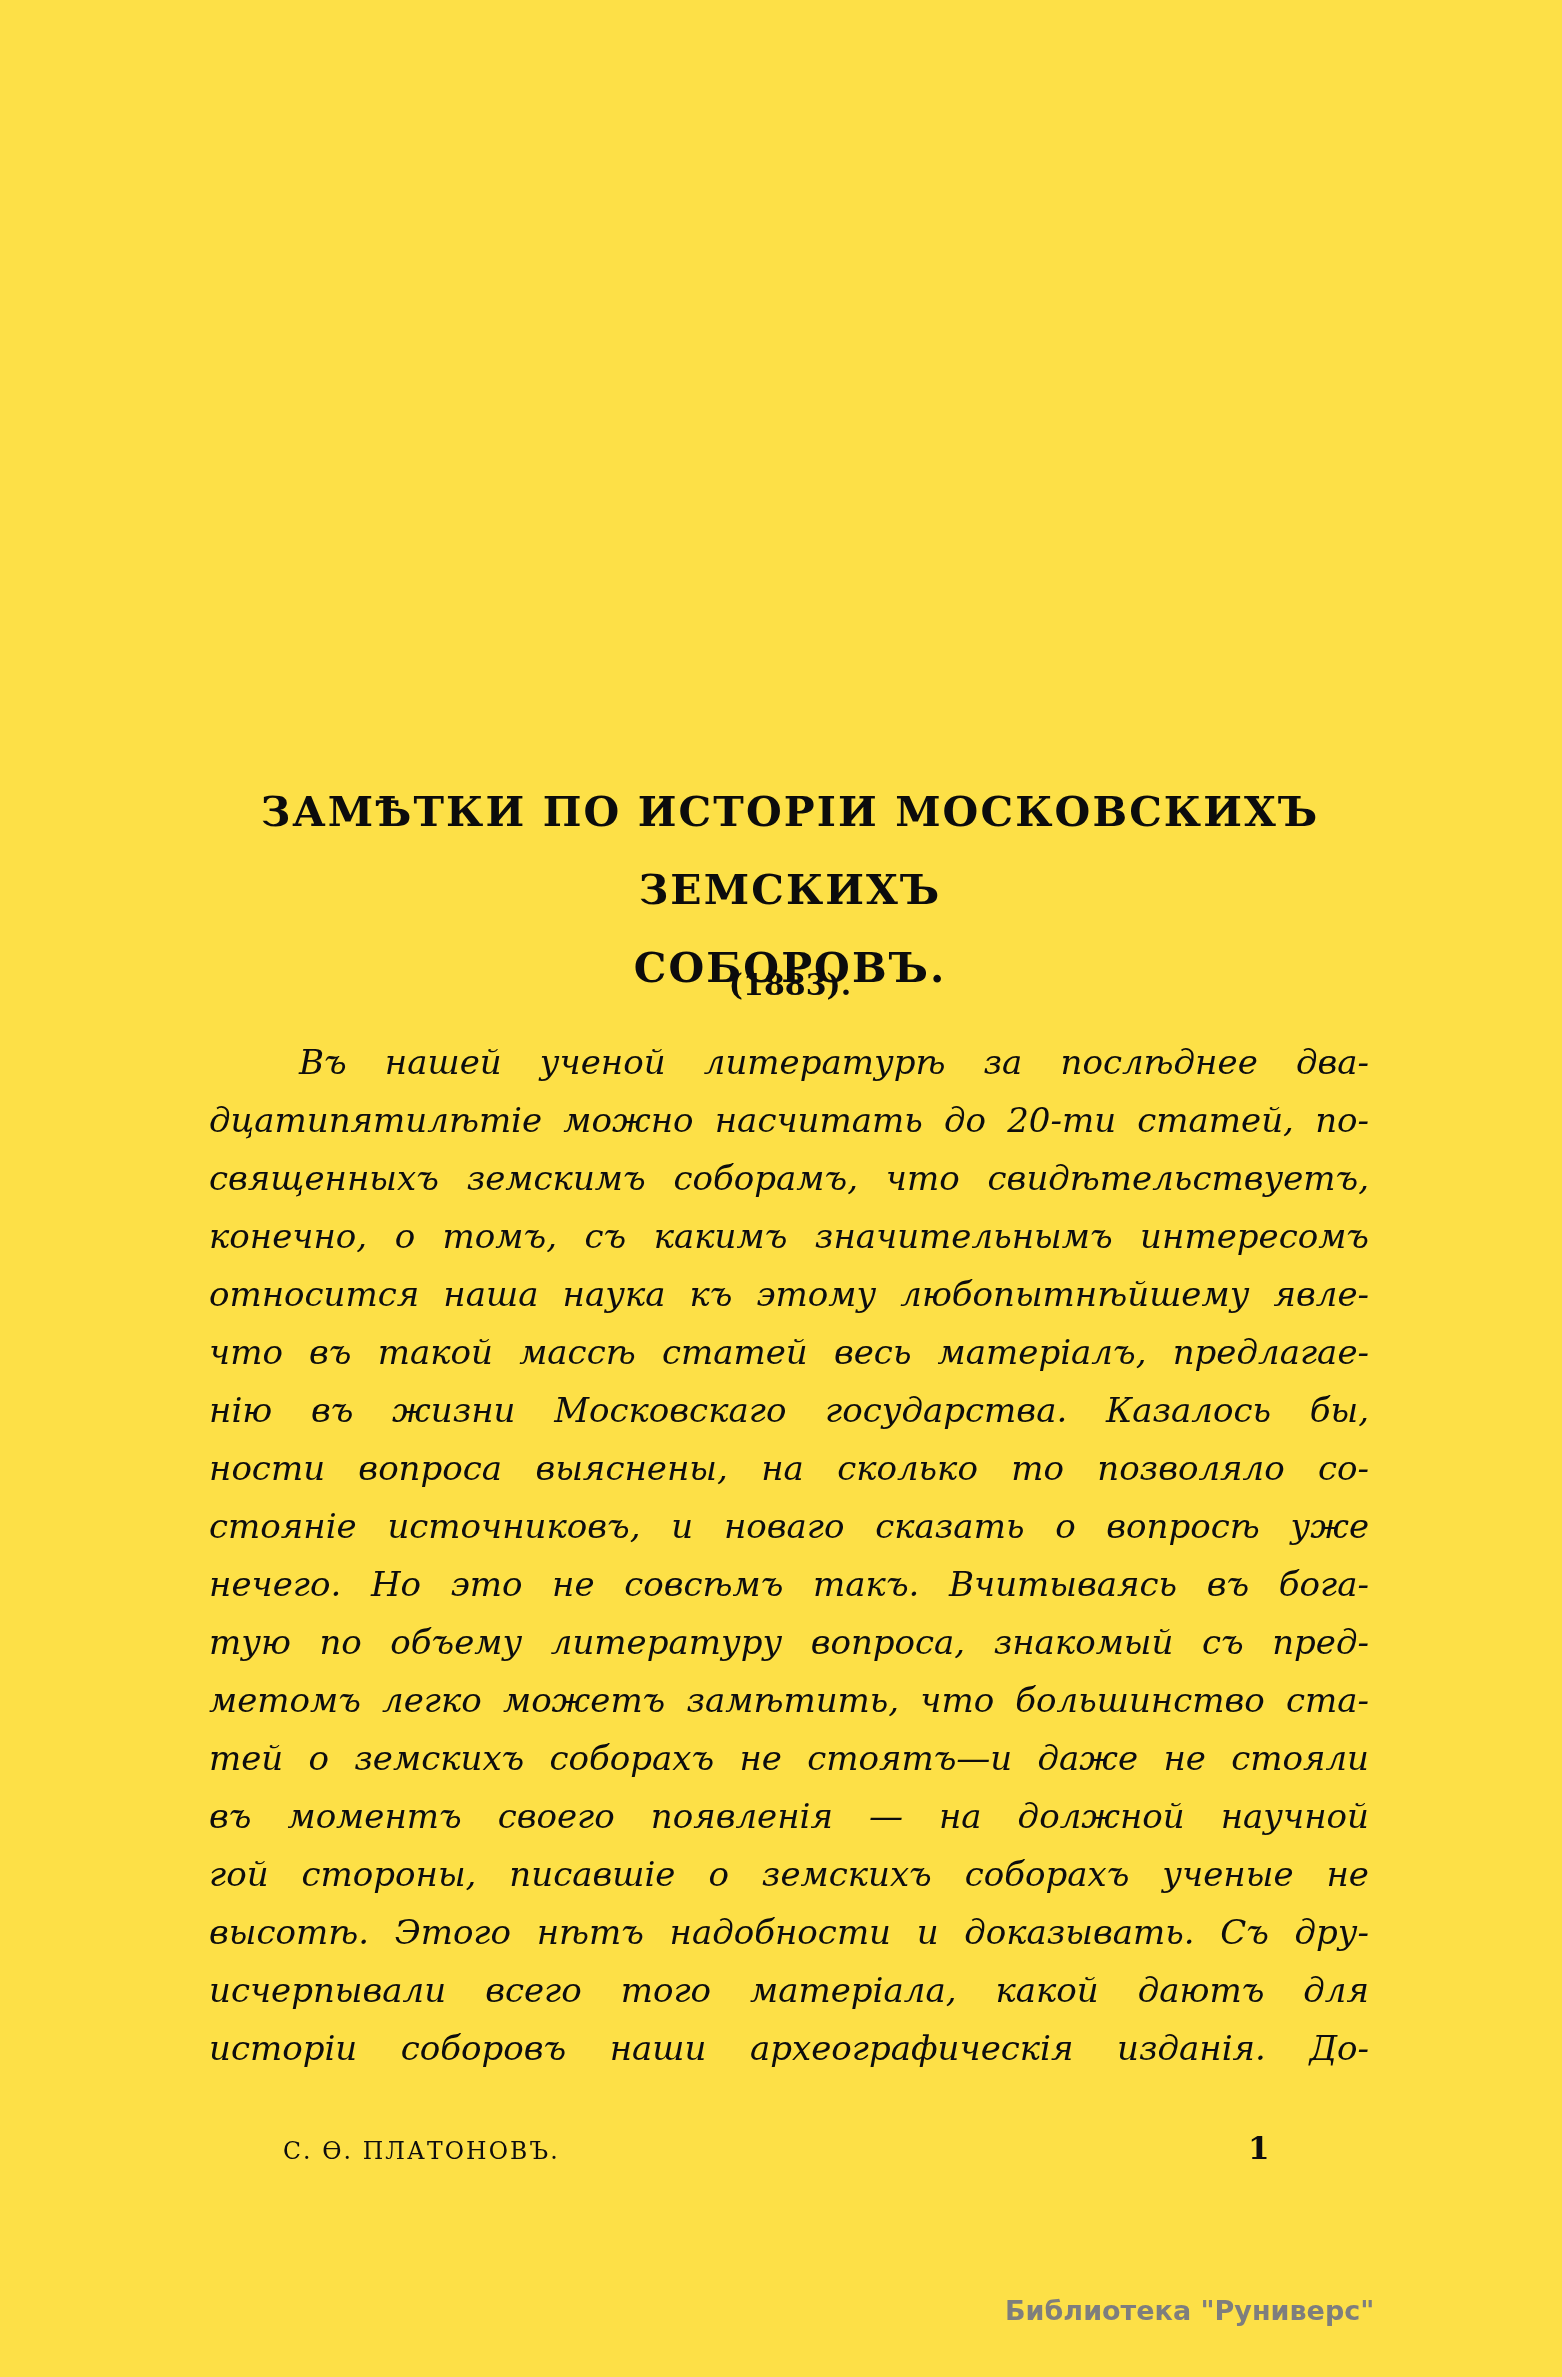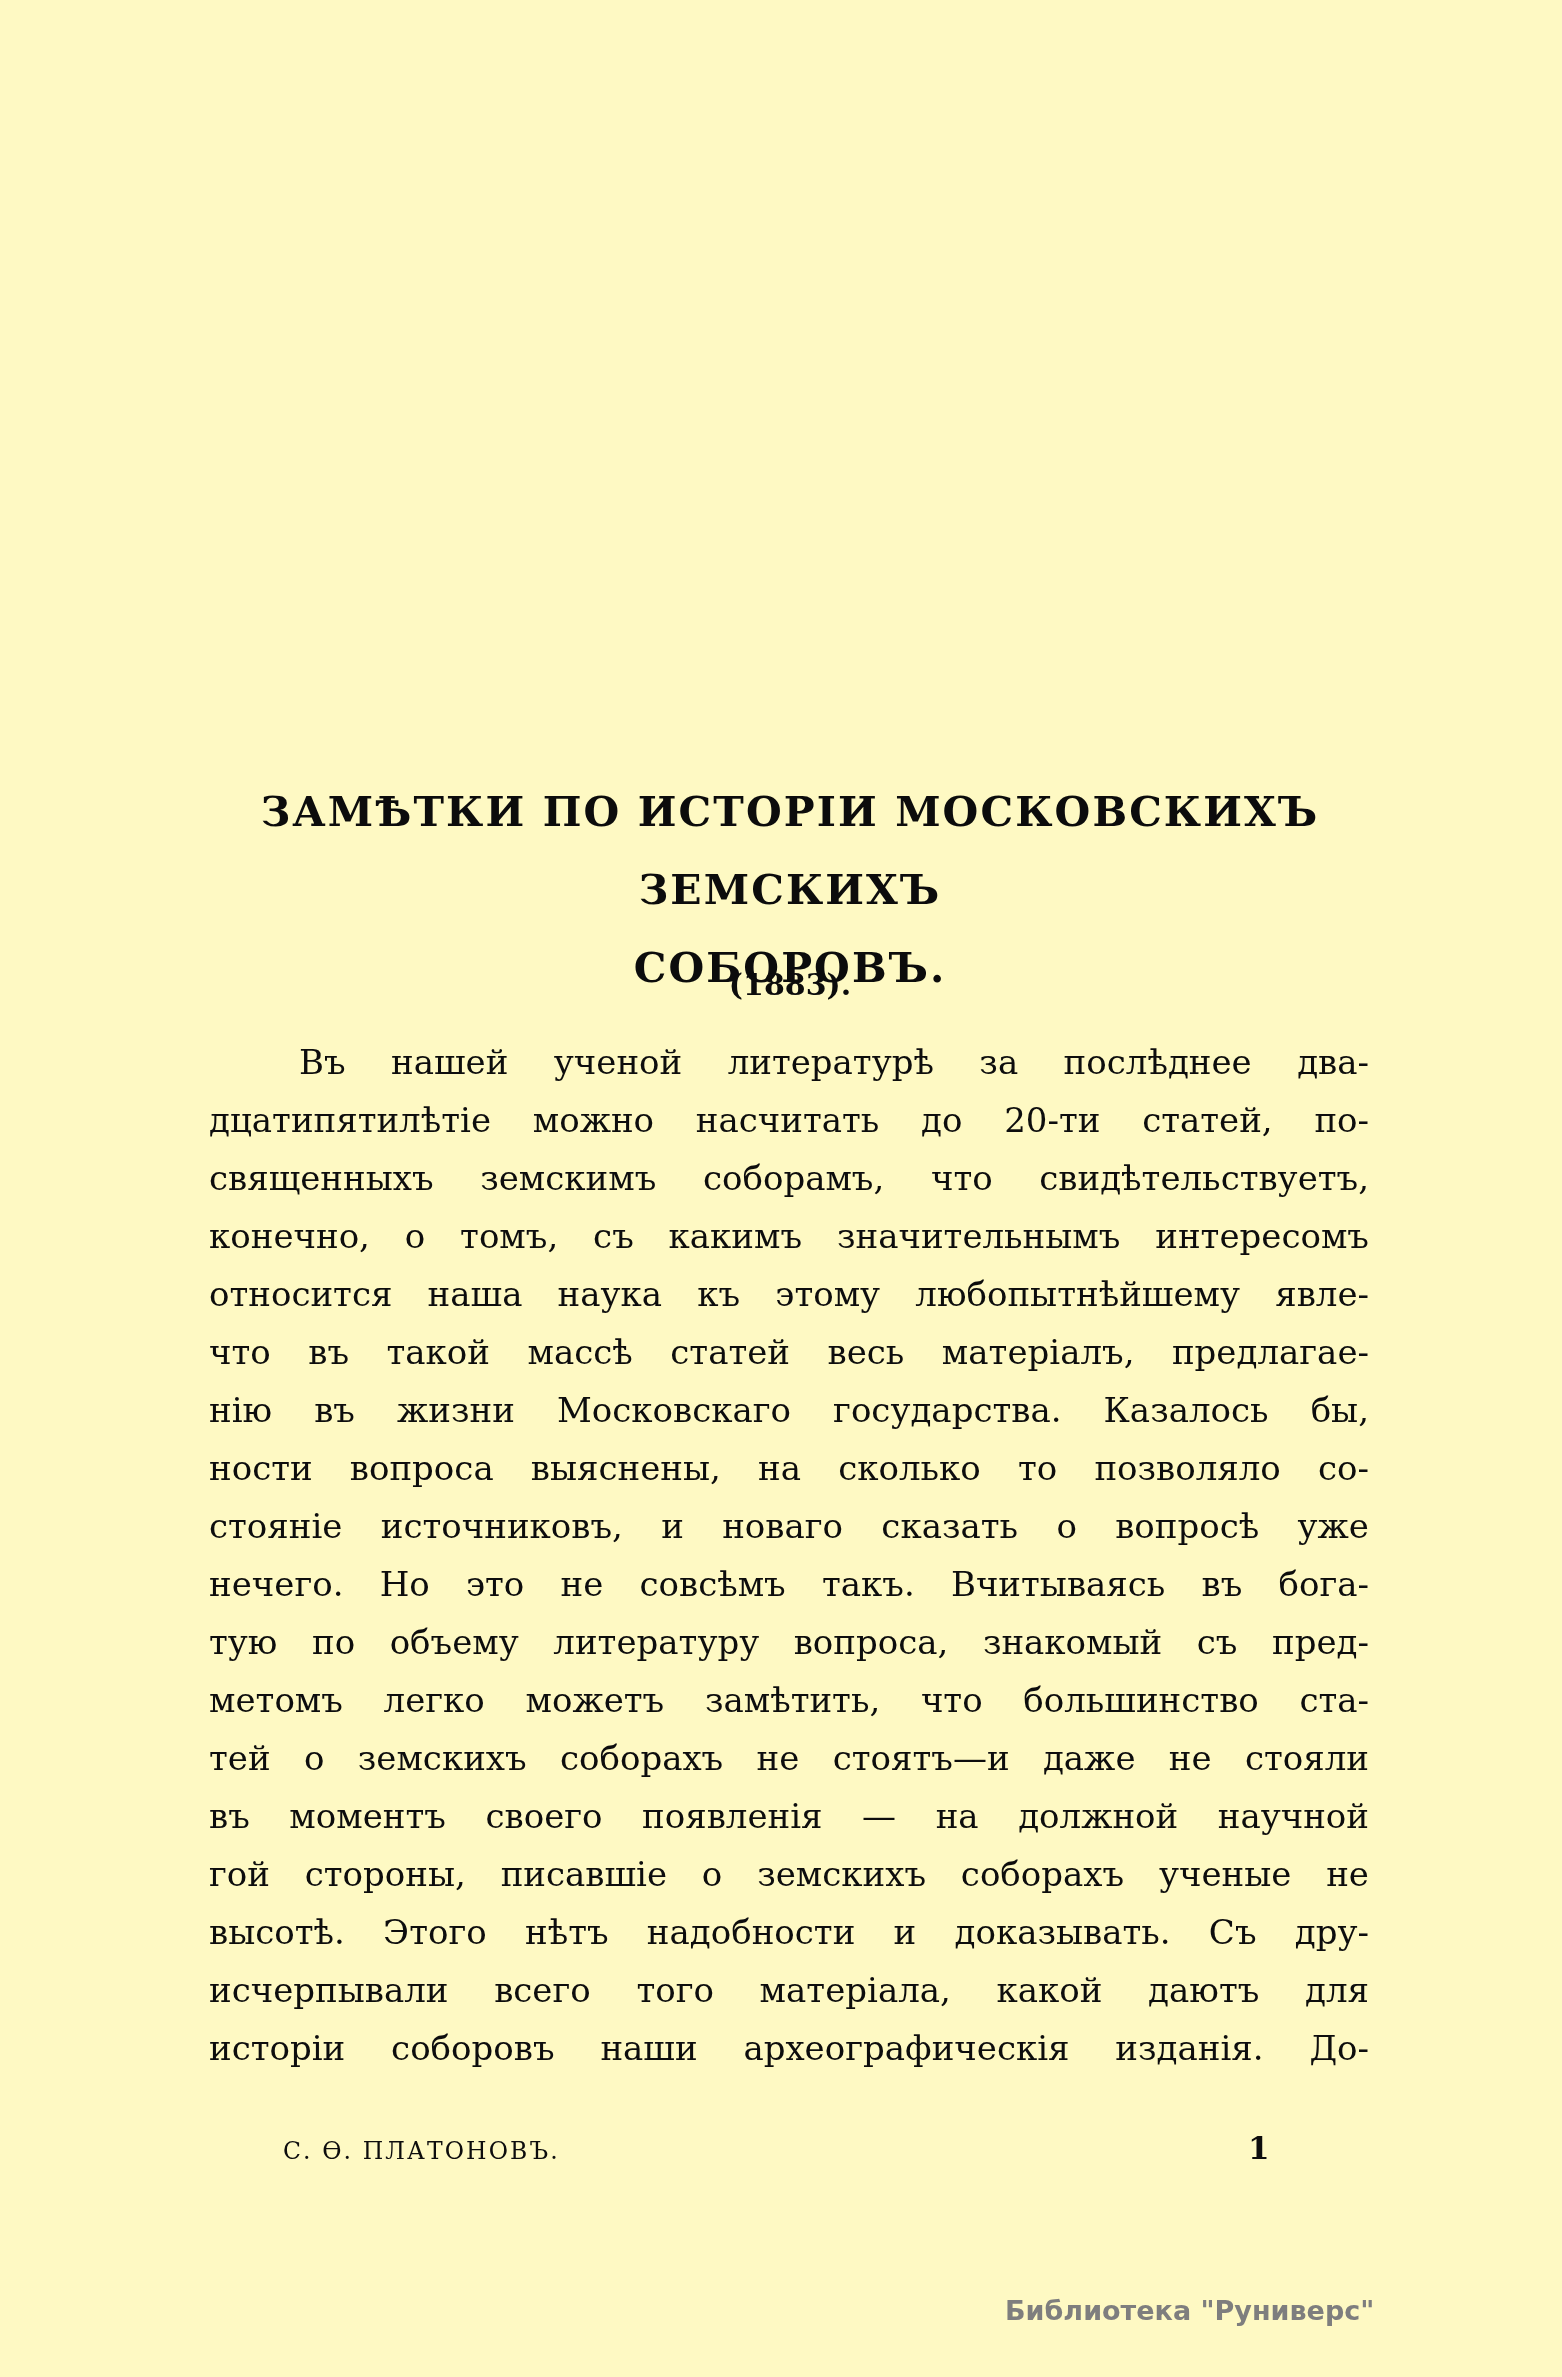--- a/index.html
+++ b/index.html
@@ -4,21 +4,21 @@
 <style>
   html, body {
     margin: 0;
     padding: 0;
     background: #e8e8e6;
   }
   .page {
     position: relative;
     width: 1563px;
     height: 2377px;
-    background: #fef9c3;
+    background: #fde047;
     color: #101010;
     font-family: "DejaVu Serif", "Liberation Serif", serif;
     overflow: hidden;
   }
   .title-block {
     position: absolute;
     top: 773px;
     left: 208px;
     width: 1164px;
     text-align: center;
@@ -39,20 +39,21 @@
     font-weight: bold;
   }
   .body-block {
     position: absolute;
     top: 1033px;
     left: 209px;
     width: 1160px;
     font-size: 34px;
     line-height: 58px;
     color: #0d0d0d;
+    font-style: italic;
   }
   .body-line {
     text-align: justify;
     text-align-last: justify;
     white-space: nowrap;
   }
   .body-line.indent {
     padding-left: 90px;
   }
   .footer-author {

